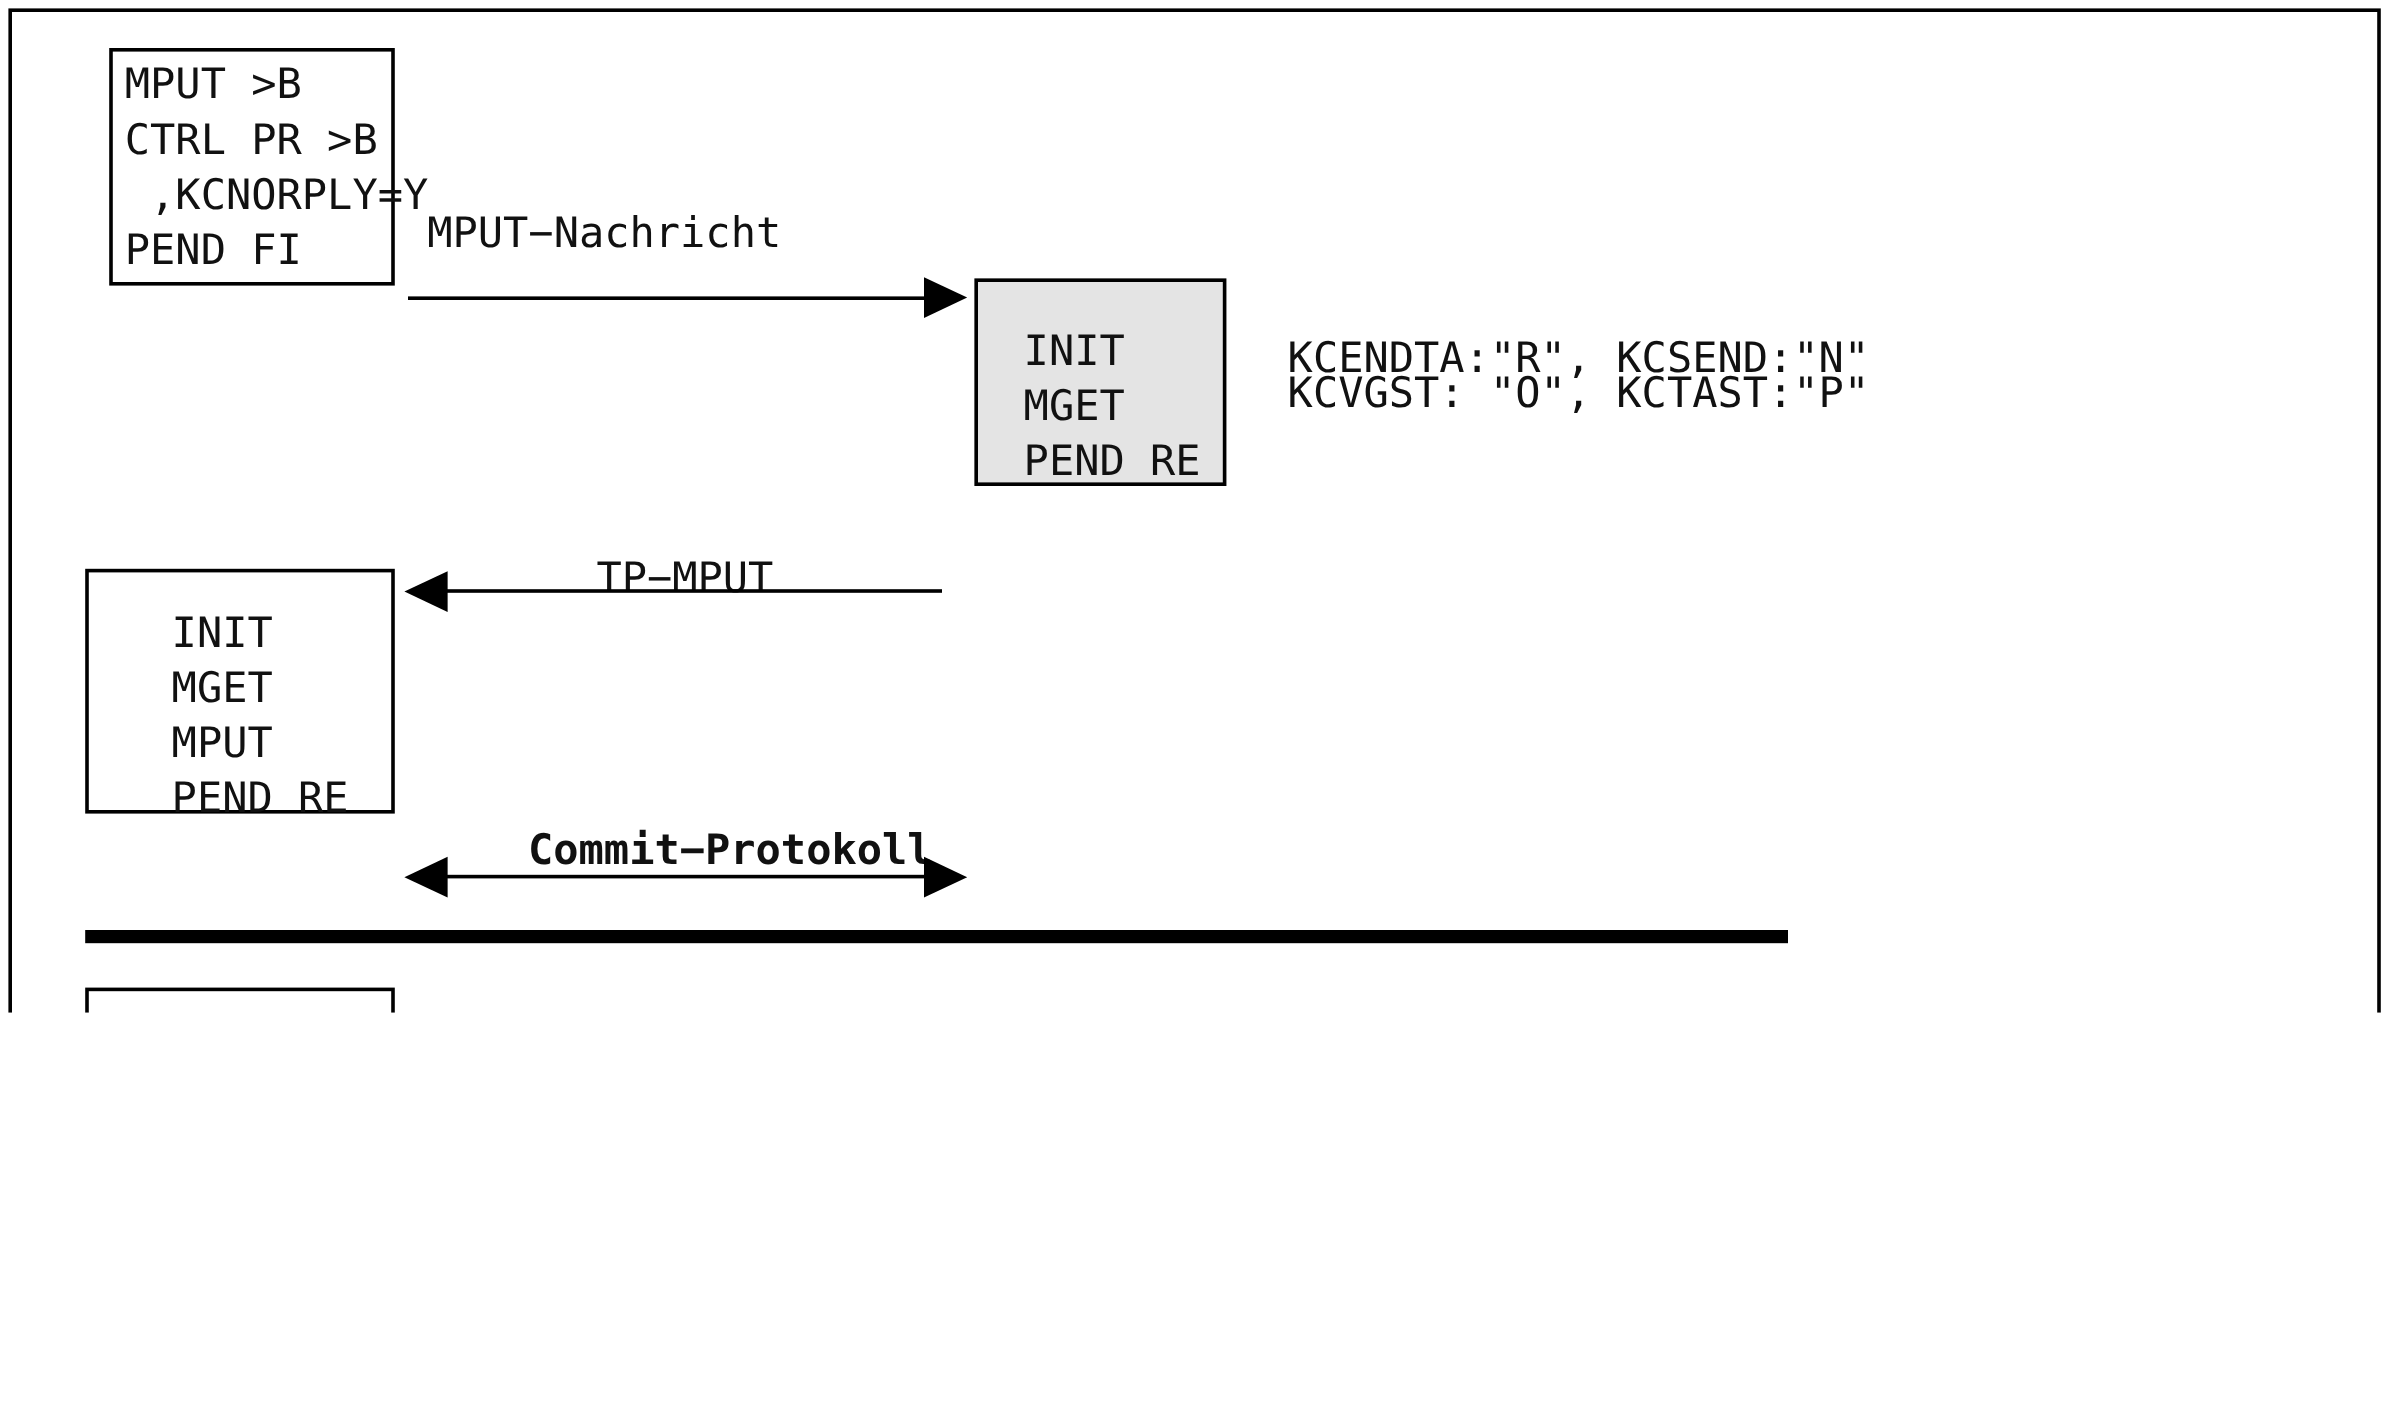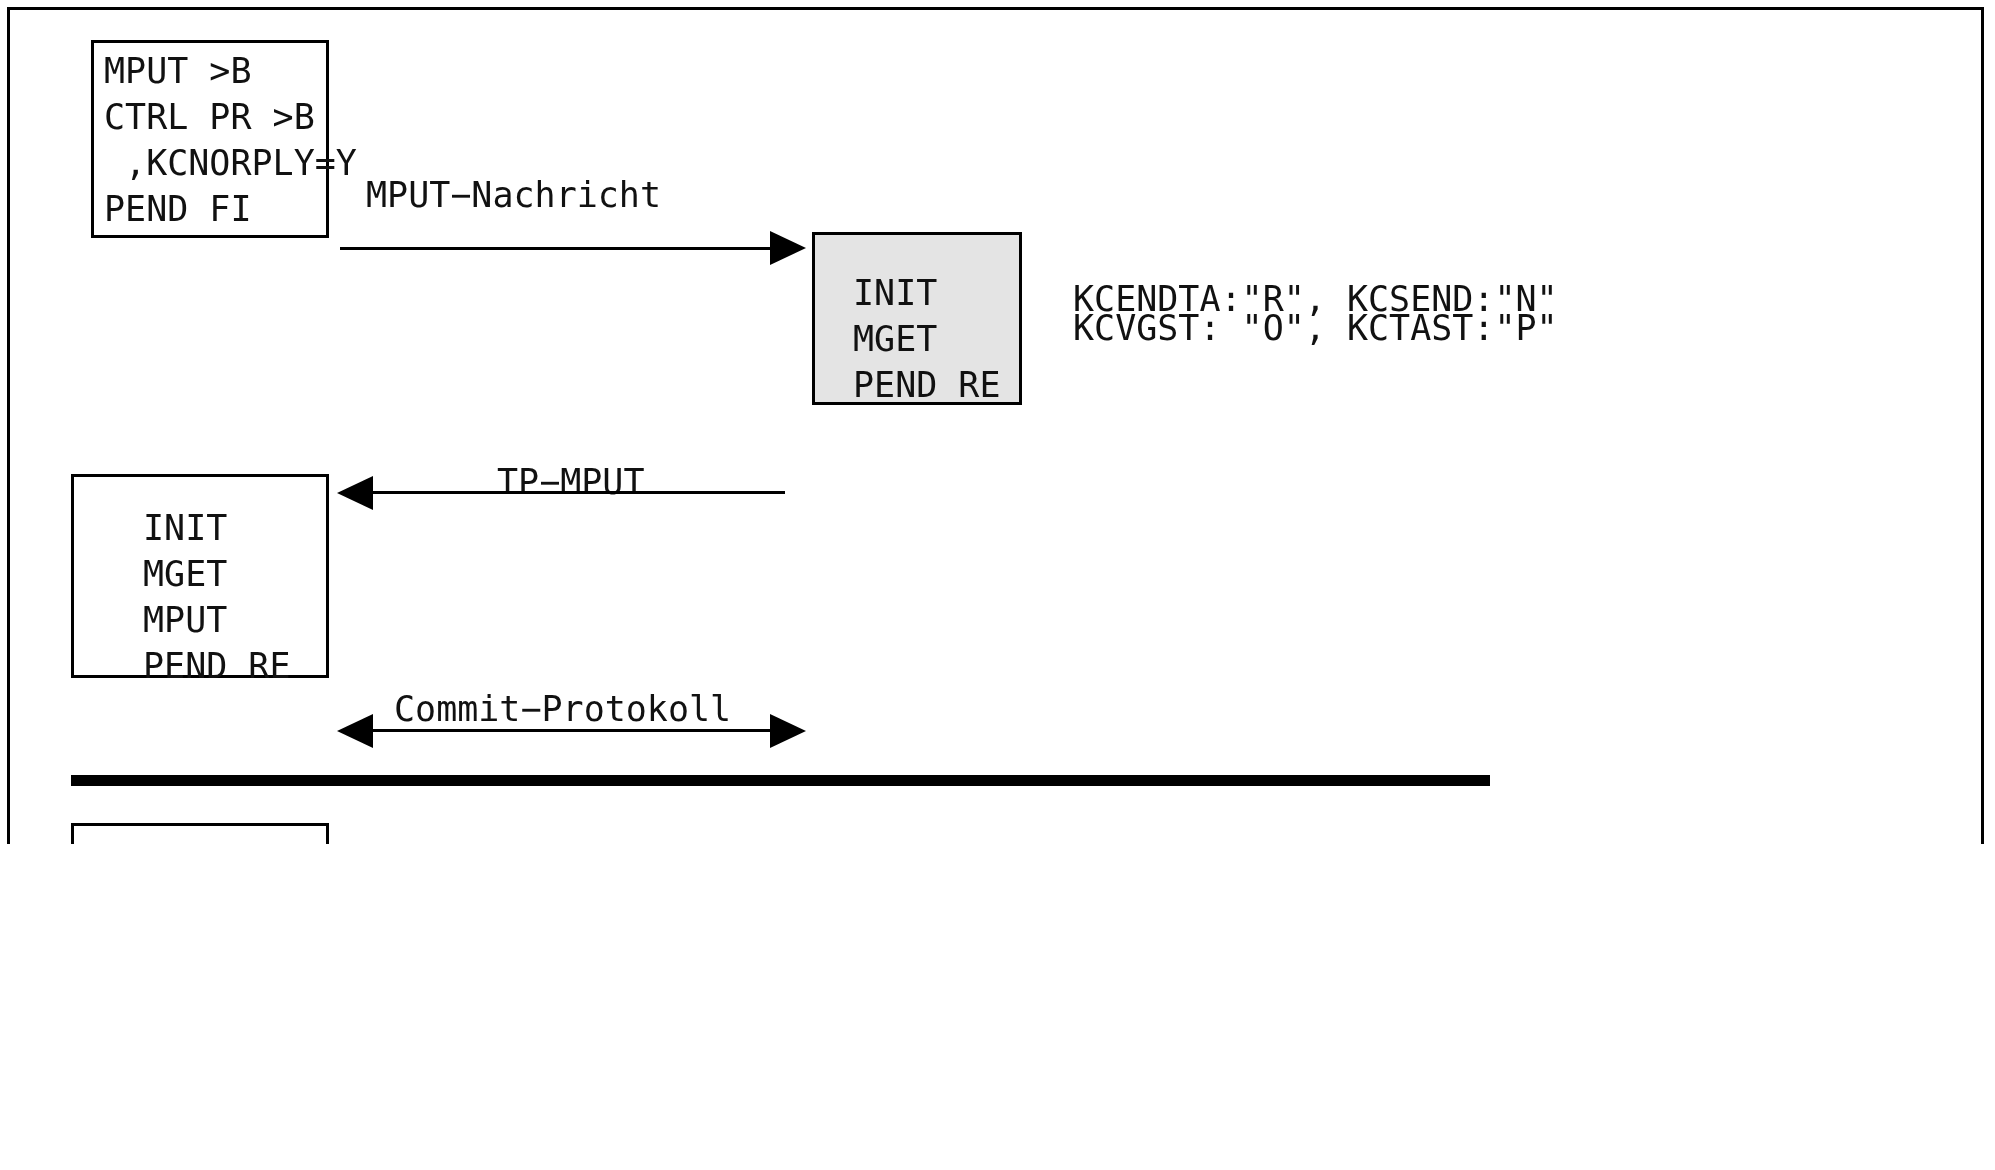--- a/index.html
+++ b/index.html
@@ -92,21 +92,21 @@
 <div id="canvas">
 
   <div class="frame"></div>
 
   <div class="code-box" style="left:91px; top:40px; width:238px; height:198px;"></div>
   <div class="code-lines" style="left:104px; top:48px;">MPUT &gt;B
 CTRL PR &gt;B
  ,KCNORPLY=Y
 PEND FI</div>
 
-  <div class="arrow-label" style="left:366px; top:174px;">MPUT−Nachricht</div>
+  <div class="arrow-label" style="left:356px; top:174px;">MPUT−Nachricht</div>
 
   <div class="hline" style="left:340px; top:247px; width:430px;"></div>
   <div class="arrowhead right" style="left:770px; top:231px;"></div>
 
   <div class="code-box shaded" style="left:812px; top:232px; width:210px; height:173px;"></div>
   <div class="code-lines" style="left:853px; top:270px;">INIT
 MGET
 PEND RE</div>
 
   <div class="side-note" style="left:1073px; top:280px;">KCENDTA:"R", KCSEND:"N"</div>
@@ -116,21 +116,21 @@
 
   <div class="hline" style="left:365px; top:491px; width:420px;"></div>
   <div class="arrowhead left" style="left:337px; top:476px;"></div>
 
   <div class="code-box" style="left:71px; top:474px; width:258px; height:204px;"></div>
   <div class="code-lines" style="left:143px; top:505px;">INIT
 MGET
 MPUT
 PEND RE</div>
 
-  <div class="arrow-label" style="left:394px; top:688px;">Commit−Protokoll</div>
+  <div class="arrow-label" style="left:440px; top:688px;font-weight:bold;">Commit−Protokoll</div>
 
   <div class="hline" style="left:365px; top:729px; width:420px;"></div>
   <div class="arrowhead left" style="left:337px; top:714px;"></div>
   <div class="arrowhead right" style="left:770px; top:714px;"></div>
 
   <div class="thickline" style="left:71px; top:775px; width:1419px;"></div>
 
   <div class="code-box" style="left:71px; top:823px; width:258px; height:90px;"></div>
   <div class="code-lines" style="left:143px; top:834px;"></div>
 

